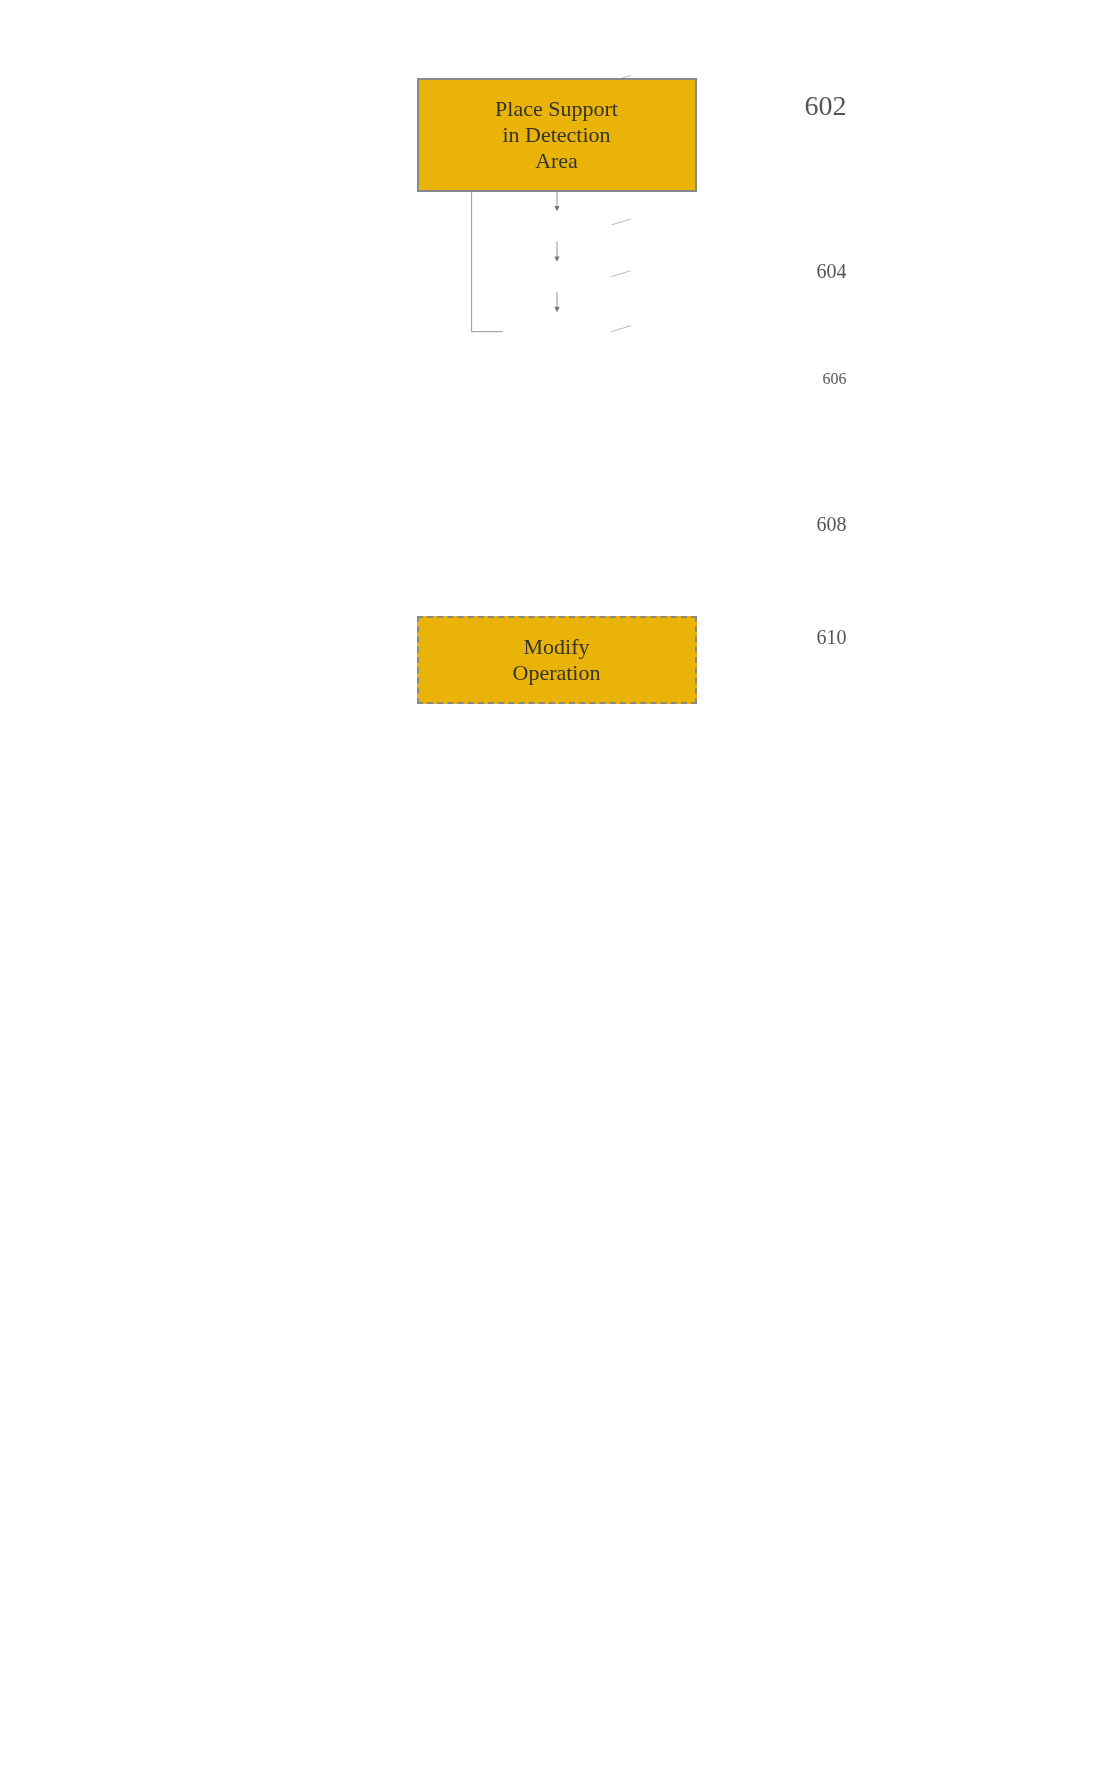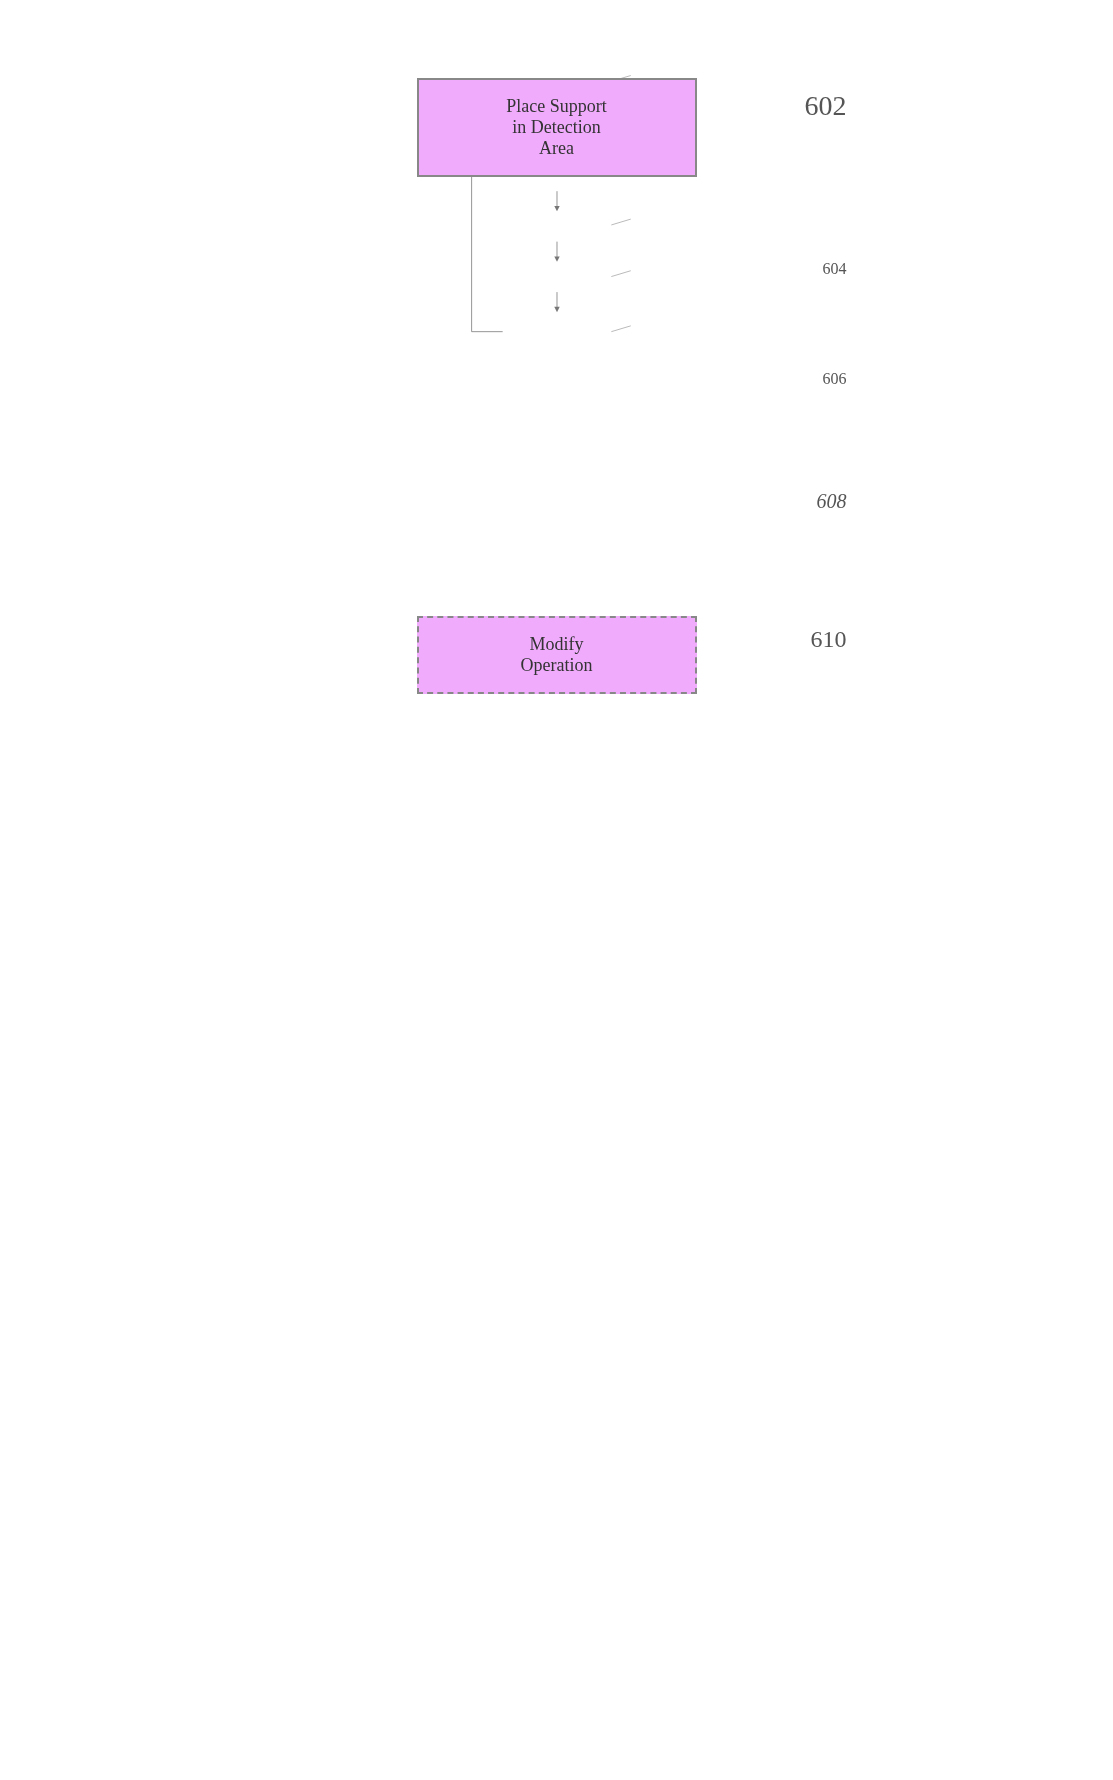--- a/index.html
+++ b/index.html
@@ -21,23 +21,23 @@
       position: absolute;
       left: 50%;
       transform: translateX(-50%);
       width: 600px;
       top: 60px;
     }
 
     .flow-box {
       position: relative;
       border: 2px solid #888;
-      background: #f0abfc;
+      background: #eab308;
       text-align: center;
-      font-size: 18px;
+      font-size: 22px;
       color: #333;
       padding: 16px 20px;
       margin: 0 auto;
     }
 
     .solid-box {
       border-style: solid;
       width: 280px;
     }
 
@@ -91,31 +91,31 @@
   </svg>
 
   <div style="position:relative; height:148px;">
     <div class="flow-box solid-box" style="position:absolute; top:18px; left:50%; transform:translateX(-50%);">
       <span>Place Support<br>in Detection<br>Area</span>
     </div>
     <span style="position:absolute; top:30px; right:10px; font-size:28px; color:#555;">602</span>
   </div>
 
   <div style="position:relative; height:148px;">
-    <span style="position:absolute; top:52px; right:10px; font-size:16px; color:#555;">604</span>
+    <span style="position:absolute; top:52px; right:10px; font-size:20px; color:#555;">604</span>
   </div>
 
   <div style="position:relative; height:88px;">
     <span style="position:absolute; top:14px; right:10px; font-size:16px; color:#555;">606</span>
   </div>
 
   <div style="position:relative; height:128px;">
-    <span style="position:absolute; top:46px; right:10px; font-size:20px; color:#555;font-style:italic;">608</span>
+    <span style="position:absolute; top:69px; right:10px; font-size:20px; color:#555;">608</span>
   </div>
 
   <div style="position:relative; height:140px;">
     <div class="flow-box dashed-box" style="position:absolute; top:44px; left:50%; transform:translateX(-50%);">
       <span>Modify<br>Operation</span>
     </div>
-    <span style="position:absolute; top:54px; right:10px; font-size:24px; color:#555;">610</span>
+    <span style="position:absolute; top:54px; right:10px; font-size:20px; color:#555;">610</span>
   </div>
 
 </div>
 
 </body></html>

